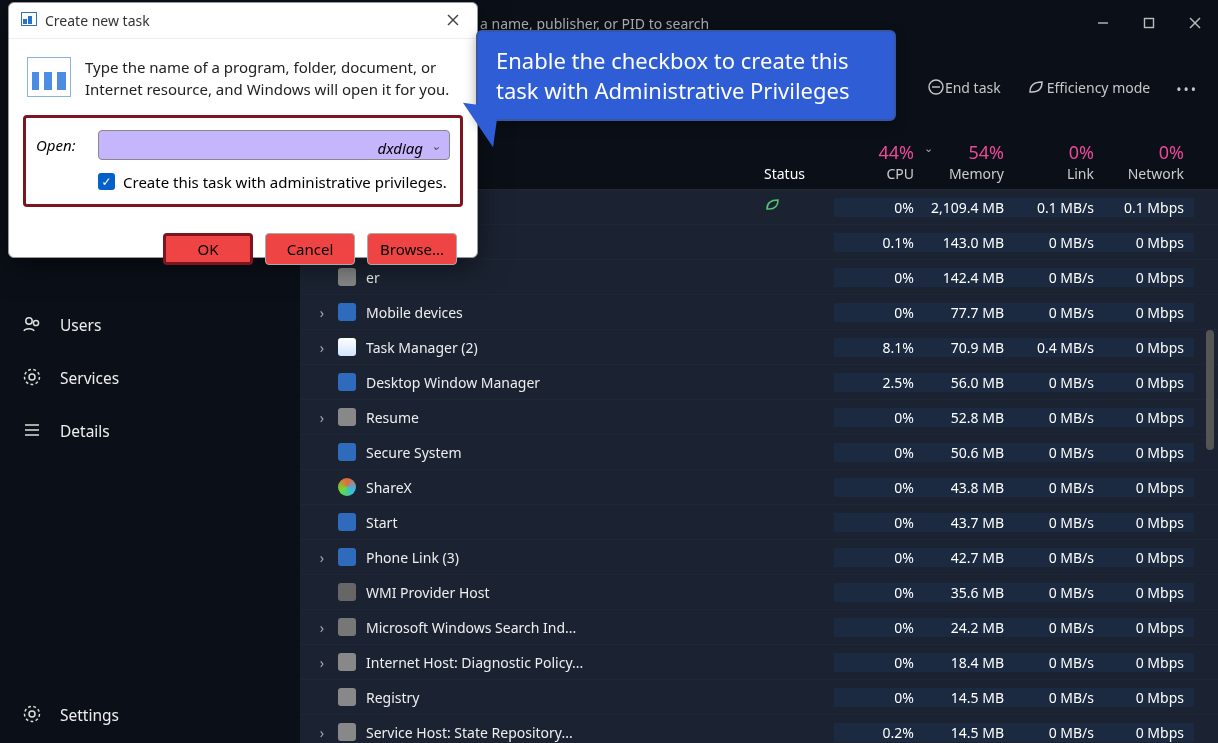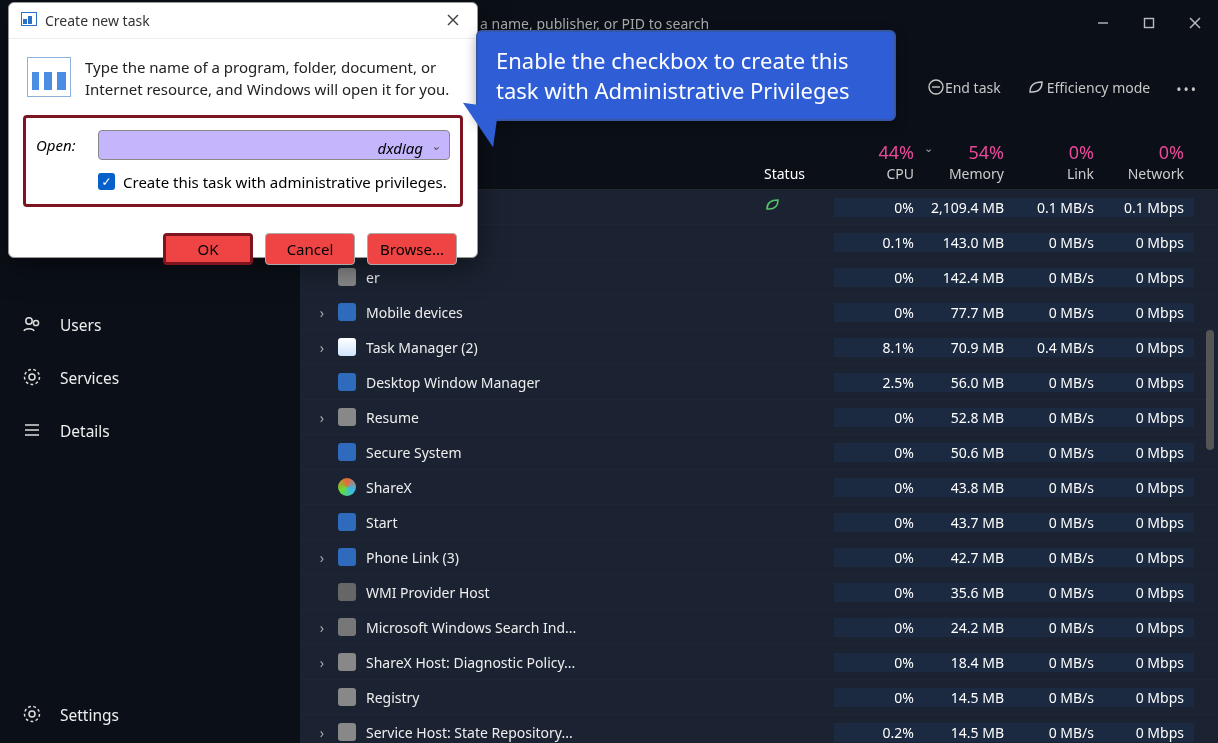--- a/index.html
+++ b/index.html
@@ -468,21 +468,21 @@
         <div class="col">0%</div>
         <div class="col">24.2 MB</div>
         <div class="col">0 MB/s</div>
         <div class="col">0 Mbps</div>
         <div style="width:24px"></div>
       </div>
       <div class="row">
         <div class="col-name">
           <span class="expcol">›</span>
           <span class="appicon gear"></span>
-          <span>ShareX Host: Diagnostic Policy...</span>
+          <span>Internet Host: Diagnostic Policy...</span>
         </div>
         <div class="col-status"></div>
         <div class="col">0%</div>
         <div class="col">18.4 MB</div>
         <div class="col">0 MB/s</div>
         <div class="col">0 Mbps</div>
         <div style="width:24px"></div>
       </div>
       <div class="row">
         <div class="col-name">

